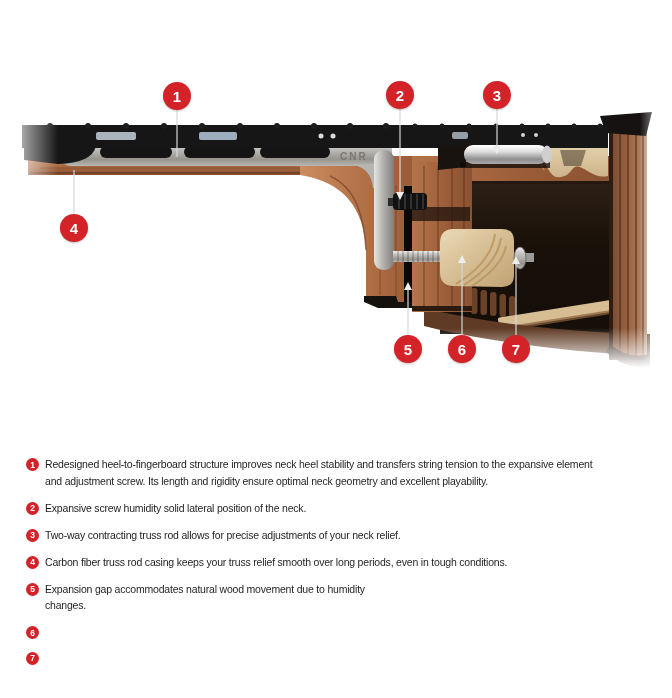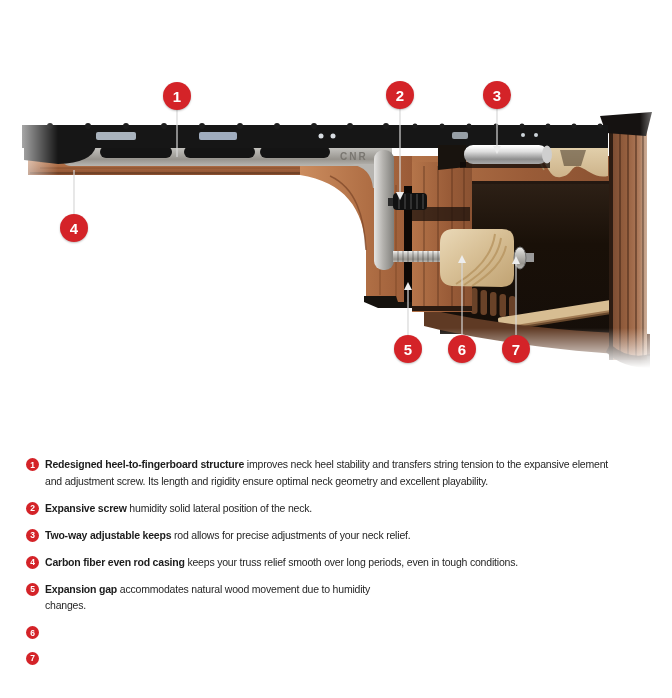--- a/index.html
+++ b/index.html
@@ -10,21 +10,21 @@
   .callout{position:absolute;width:28px;height:28px;border-radius:50%;
            background:#d42328;color:#fff;font-weight:bold;font-size:15px;
            display:flex;align-items:center;justify-content:center;
            box-shadow:0 1px 2px rgba(0,0,0,.25);}
   .legend{position:absolute;left:26px;top:456px;width:645px;list-style:none;margin:0;padding:0;}
   .legend-item{display:flex;align-items:flex-start;gap:6px;margin-bottom:10.5px;}
   .bullet{flex:0 0 auto;width:13px;height:13px;border-radius:50%;background:#d42328;
           color:#fff;font-size:8.5px;font-weight:bold;display:flex;align-items:center;
           justify-content:center;margin-top:2px;}
   .desc{margin:0;font-size:10.5px;line-height:16.5px;color:#262626;letter-spacing:-0.2px;}
-  .desc .lead{font-weight:bold;color:#1c1c1c;}
+  .desc .lead{font-weight:normal;color:#1c1c1c;}
   .desc .rest{white-space:pre-line;}
 </style>
 </head>
 <body>
 
 <div class="page">
 
   <div class="figure">
     <svg width="672" height="430" viewBox="0 0 672 430">
       <defs>
@@ -294,27 +294,27 @@
     <li class="legend-item">
       <span class="bullet">
           <span>2</span>
         </span>
       <p class="desc"><b class="lead">Expansive screw</b> <span class="rest">humidity solid lateral position of the neck.</span></p>
     </li>
     <li class="legend-item">
       <span class="bullet">
           <span>3</span>
         </span>
-      <p class="desc"><b class="lead">Two-way adjustable keeps</b> <span class="rest">rod allows for precise adjustments of your neck relief.</span></p>
+      <p class="desc"><b class="lead">Two-way contracting truss</b> <span class="rest">rod allows for precise adjustments of your neck relief.</span></p>
     </li>
     <li class="legend-item">
       <span class="bullet">
           <span>4</span>
         </span>
-      <p class="desc"><b class="lead">Carbon fiber even rod casing</b> <span class="rest">keeps your truss relief smooth over long periods, even in tough conditions.</span></p>
+      <p class="desc"><b class="lead">Carbon fiber truss rod casing</b> <span class="rest">keeps your truss relief smooth over long periods, even in tough conditions.</span></p>
     </li>
     <li class="legend-item">
       <span class="bullet">
           <span>5</span>
         </span>
       <p class="desc"><b class="lead">Expansion gap</b> <span class="rest">accommodates natural wood movement due to humidity
 changes.</span></p>
     </li>
     <li class="legend-item">
       <span class="bullet">

